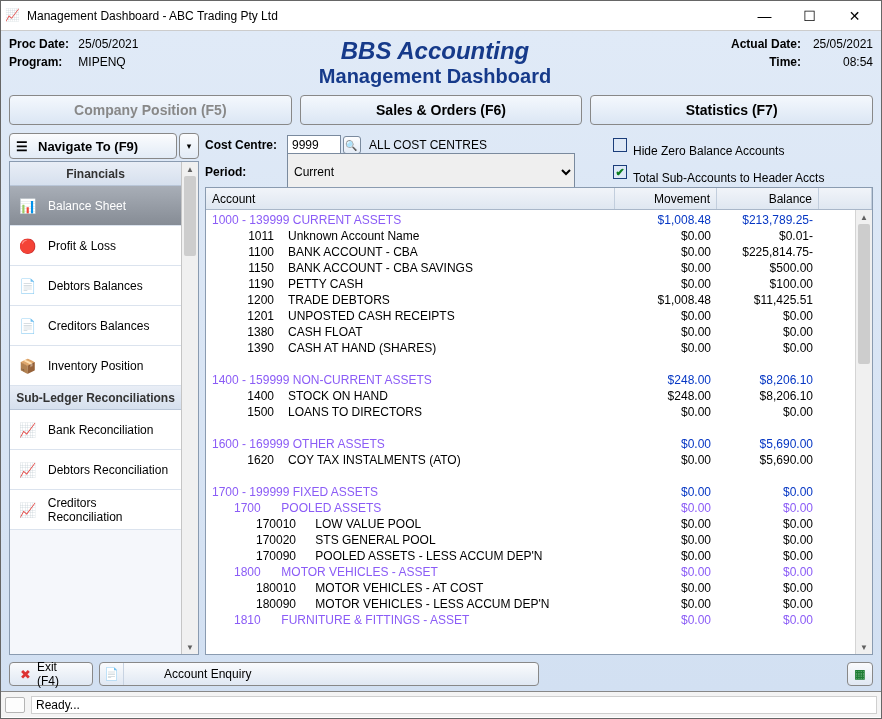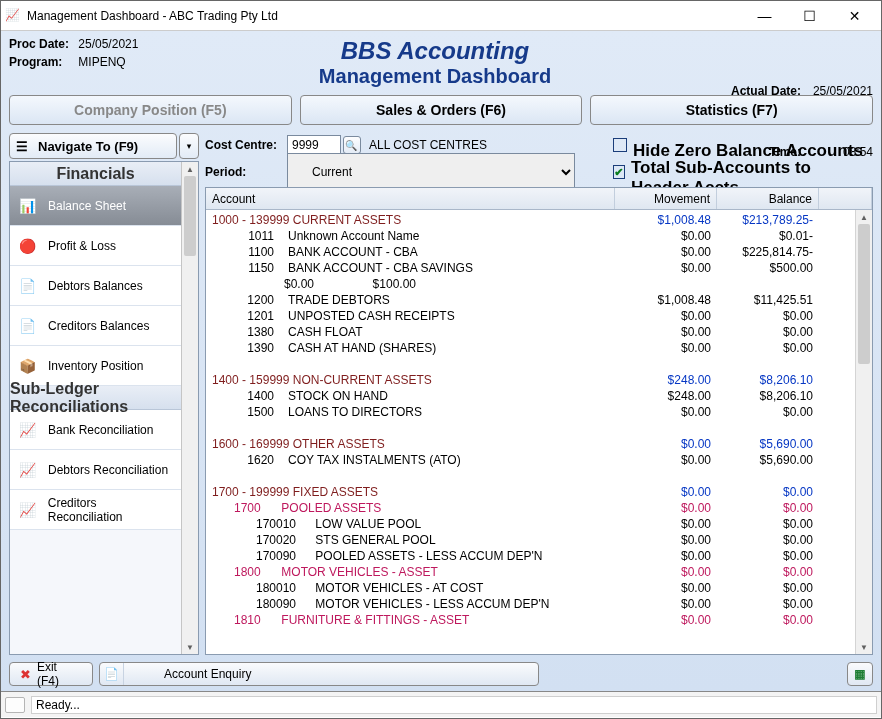--- a/index.html
+++ b/index.html
@@ -18,21 +18,21 @@
 .hdr-row { display: flex; align-items: flex-start; position: relative; height: 56px; }
 .hdr-left { font-size: 12px; color: #000; }
 .hdr-left .lbl { font-weight: bold; display: inline-block; width: 66px; }
 .hdr-left div { margin-bottom: 4px; }
 .hdr-center { position: absolute; left: 0; right: 12px; text-align: center; }
 .hdr-center .big { font-size: 24px; font-weight: bold; color: #163a8a; font-style: italic; }
 .hdr-center .sub { font-size: 20px; font-weight: bold; color: #163a8a; }
 .hdr-right { margin-left: auto; text-align: right; font-size: 12px; }
 .hdr-right .lbl { font-weight: bold; display: inline-block; }
 .hdr-right .val { display: inline-block; width: 72px; text-align: right; }
-.hdr-right div { margin-bottom: 4px; margin-top: 47px; }
+.hdr-right div { margin-bottom: 4px; }
 
 
 .tabs-row { display: flex; gap: 8px; margin: 2px 0 8px 0; }
 .tab-btn { flex: 1; height: 30px; border: 1px solid #888; border-radius: 4px; background: linear-gradient(#f4f8fd, #dbe6f4); display: flex; align-items: center; justify-content: center; font-size: 14px; font-weight: bold; cursor: pointer; }
 .tab-btn.active { color: #888; }
 .tab-btn:not(.active) { color: #000; }
 
 
 .body-split { flex: 1; display: flex; gap: 6px; min-height: 0; }
 
@@ -40,61 +40,61 @@
 .leftcol { width: 190px; display: flex; flex-direction: column; }
 .nav-header { display: flex; gap: 2px; margin-bottom: 2px; }
 .nav-mainbtn { flex: 1; height: 26px; border: 1px solid #888; border-radius: 4px; background: linear-gradient(#fbfcfe, #e2ebf6); display: flex; align-items: center; padding: 0 6px; font-weight: bold; font-size: 13px; cursor: pointer; }
 .nav-mainbtn .licon { width: 16px; margin-right: 6px; }
 .nav-drop { width: 20px; border: 1px solid #888; border-radius: 4px; background: linear-gradient(#fbfcfe, #e2ebf6); display: flex; align-items: center; justify-content: center; cursor: pointer; font-size: 9px; }
 .nav-panel { flex: 1; background: #f5f7fb; border: 1px solid #8a9bb0; overflow: hidden; position: relative; }
 .nav-scroll { position: absolute; right: 0; top: 0; bottom: 0; width: 17px; border-left: 1px solid #c5c5c5; background: #f0f0f0; }
 .nav-scroll .thumb { position: absolute; left: 2px; right: 2px; top: 14px; height: 80px; background: #cdcdcd; border-radius: 2px; }
 .nav-scroll .arr { position: absolute; left: 0; right: 0; height: 14px; display: flex; align-items: center; justify-content: center; font-size: 8px; color: #606060; }
 .nav-content { padding-right: 17px; }
-.nav-section { height: 24px; background: linear-gradient(#e9eef6, #d6e0ee); border-bottom: 1px solid #b9c6d8; display: flex; align-items: center; justify-content: center; font-weight: bold; font-size: 16px; color: #333; }
+.nav-section { height: 24px; background: linear-gradient(#e9eef6, #d6e0ee); border-bottom: 1px solid #b9c6d8; display: flex; align-items: center; justify-content: center; font-weight: bold; font-size: 12px; color: #333; }
 .nav-item { height: 40px; border-bottom: 1px solid #dbe3ee; display: flex; align-items: center; padding: 0 8px; background: #fff; cursor: pointer; font-size: 12px; }
 .nav-item.selected { background: linear-gradient(#a8aeb7, #868c95); color: #fff; }
 .nav-item .nicon { width: 20px; height: 16px; margin-right: 10px; display: flex; align-items: center; justify-content: center; font-size: 14px; }
 
 
 .rightcol { flex: 1; display: flex; flex-direction: column; min-width: 0; }
 .filter-row { height: 24px; display: flex; align-items: center; margin-bottom: 3px; }
 .filter-row .flbl { font-weight: bold; width: 82px; }
 .filter-row input[type=text] { height: 20px; border: 1px solid #7a8a9e; padding: 8px 4px; font-size: 12px; }
 .filter-row .magnify { width: 18px; height: 18px; border: 1px solid #7a8a9e; border-radius: 3px; margin-left: 2px; background: linear-gradient(#fdfdfe,#e4ecf6); display: flex; align-items: center; justify-content: center; font-size: 10px; cursor: pointer; }
 .filter-row .ccname { margin-left: 8px; font-size: 12px; }
 .filter-row .chkwrap { display: flex; align-items: center; margin-left: auto; width: 260px; }
-.filter-row select { height: 38px; border: 1px solid #7a8a9e; font-size: 12px; width: 288px; padding: 0 20px; }
+.filter-row select { height: 38px; border: 1px solid #7a8a9e; font-size: 12px; width: 288px; padding: 0 2px; }
 .chk { width: 14px; height: 14px; border: 1px solid #1a3d7a; margin-right: 6px; display: flex; align-items: center; justify-content: center; font-size: 11px; color: #0a7d1e; font-weight: bold; cursor: pointer; }
-.chklabel { font-weight: bold; font-size: 17px; cursor: pointer; margin-top: 12px; }
+.chklabel { font-weight: normal; font-size: 12px; cursor: pointer; margin-top: 12px; }
 
 
 .grid { flex: 1; border: 1px solid #8a9bb0; background: #fff; display: flex; flex-direction: column; min-height: 0; position: relative; }
 .grid-header { height: 22px; background: linear-gradient(#f1f4f9, #dfe7f1); border-bottom: 1px solid #a9b7c9; display: flex; font-size: 12px; font-weight: normal; color: #000; }
 .grid-header .gh { border-right: 1px solid #c2cedd; display: flex; align-items: center; padding: 0 6px; }
 .gh-acct { flex: 1; }
 .gh-mov { width: 102px; justify-content: flex-end; }
 .gh-bal { width: 102px; justify-content: flex-end; }
 .gh-pad { width: 53px; }
 .grid-body { flex: 1; overflow: hidden; position: relative; }
 .grid-scroll { position: absolute; right: 0; top: 0; bottom: 0; width: 17px; border-left: 1px solid #d4d4d4; background: #f0f0f0; }
 .grid-scroll .thumb { position: absolute; left: 2px; right: 2px; top: 14px; height: 140px; background: #cdcdcd; border-radius: 2px; }
 .grid-scroll .arr { position: absolute; left: 0; right: 0; height: 14px; display: flex; align-items: center; justify-content: center; font-size: 8px; color: #606060; }
 .grid-rows { padding: 2px 17px 2px 0; }
 .grow { display: flex; height: 16px; align-items: center; font-size: 12px; padding: 0 6px; }
 .grow .c-acct { flex: 1; white-space: nowrap; overflow: hidden; }
 .grow .c-mov { width: 102px; text-align: right; }
 .grow .c-bal { width: 102px; text-align: right; }
 .grow .c-pad { width: 36px; }
 .lvl-0 { color: #0637c4; font-weight: normal; }
-.lvl-0 .c-acct { color: #7f1d1d; }
+.lvl-0 .c-acct { color: #8b5cf6; }
 .lvl-0 .c-mov, .lvl-0 .c-bal { color: #0637c4; }
 .lvl-1 { color: #000; }
 .lvl-1 .c-acct { padding-left: 22px; }
-.lvl-g { color: #be185d; }
+.lvl-g { color: #8b5cf6; }
 .lvl-g .c-acct { padding-left: 22px; }
 .lvl-2 { color: #000; }
 .lvl-2 .c-acct { padding-left: 44px; }
 .blank { height: 16px; }
 .acct-code-1 { display: inline-block; width: 54px; text-align: right; padding-right: 14px; }
 .acct-code-g { display: inline-block; width: 44px; }
 .acct-code-2 { display: inline-block; width: 56px; }
 
 
 .action-bar { height: 30px; margin-top: 4px; display: flex; align-items: center; }
@@ -248,20 +248,21 @@
                 <div class="c-bal">$225,814.75-</div>
                 <div class="c-pad"></div>
               </div>
               <div class="grow lvl-1">
                 <div class="c-acct"><span class="acct-code-1">1150</span>BANK ACCOUNT - CBA SAVINGS</div>
                 <div class="c-mov">$0.00</div>
                 <div class="c-bal">$500.00</div>
                 <div class="c-pad"></div>
               </div>
               <div class="grow lvl-1">
+                <div class="c-acct"><span class="acct-code-1">1190</span>PETTY CASH</div>
                 <div class="c-mov">$0.00</div>
                 <div class="c-bal">$100.00</div>
                 <div class="c-pad"></div>
               </div>
               <div class="grow lvl-1">
                 <div class="c-acct"><span class="acct-code-1">1200</span>TRADE DEBTORS</div>
                 <div class="c-mov">$1,008.48</div>
                 <div class="c-bal">$11,425.51</div>
                 <div class="c-pad"></div>
               </div>

